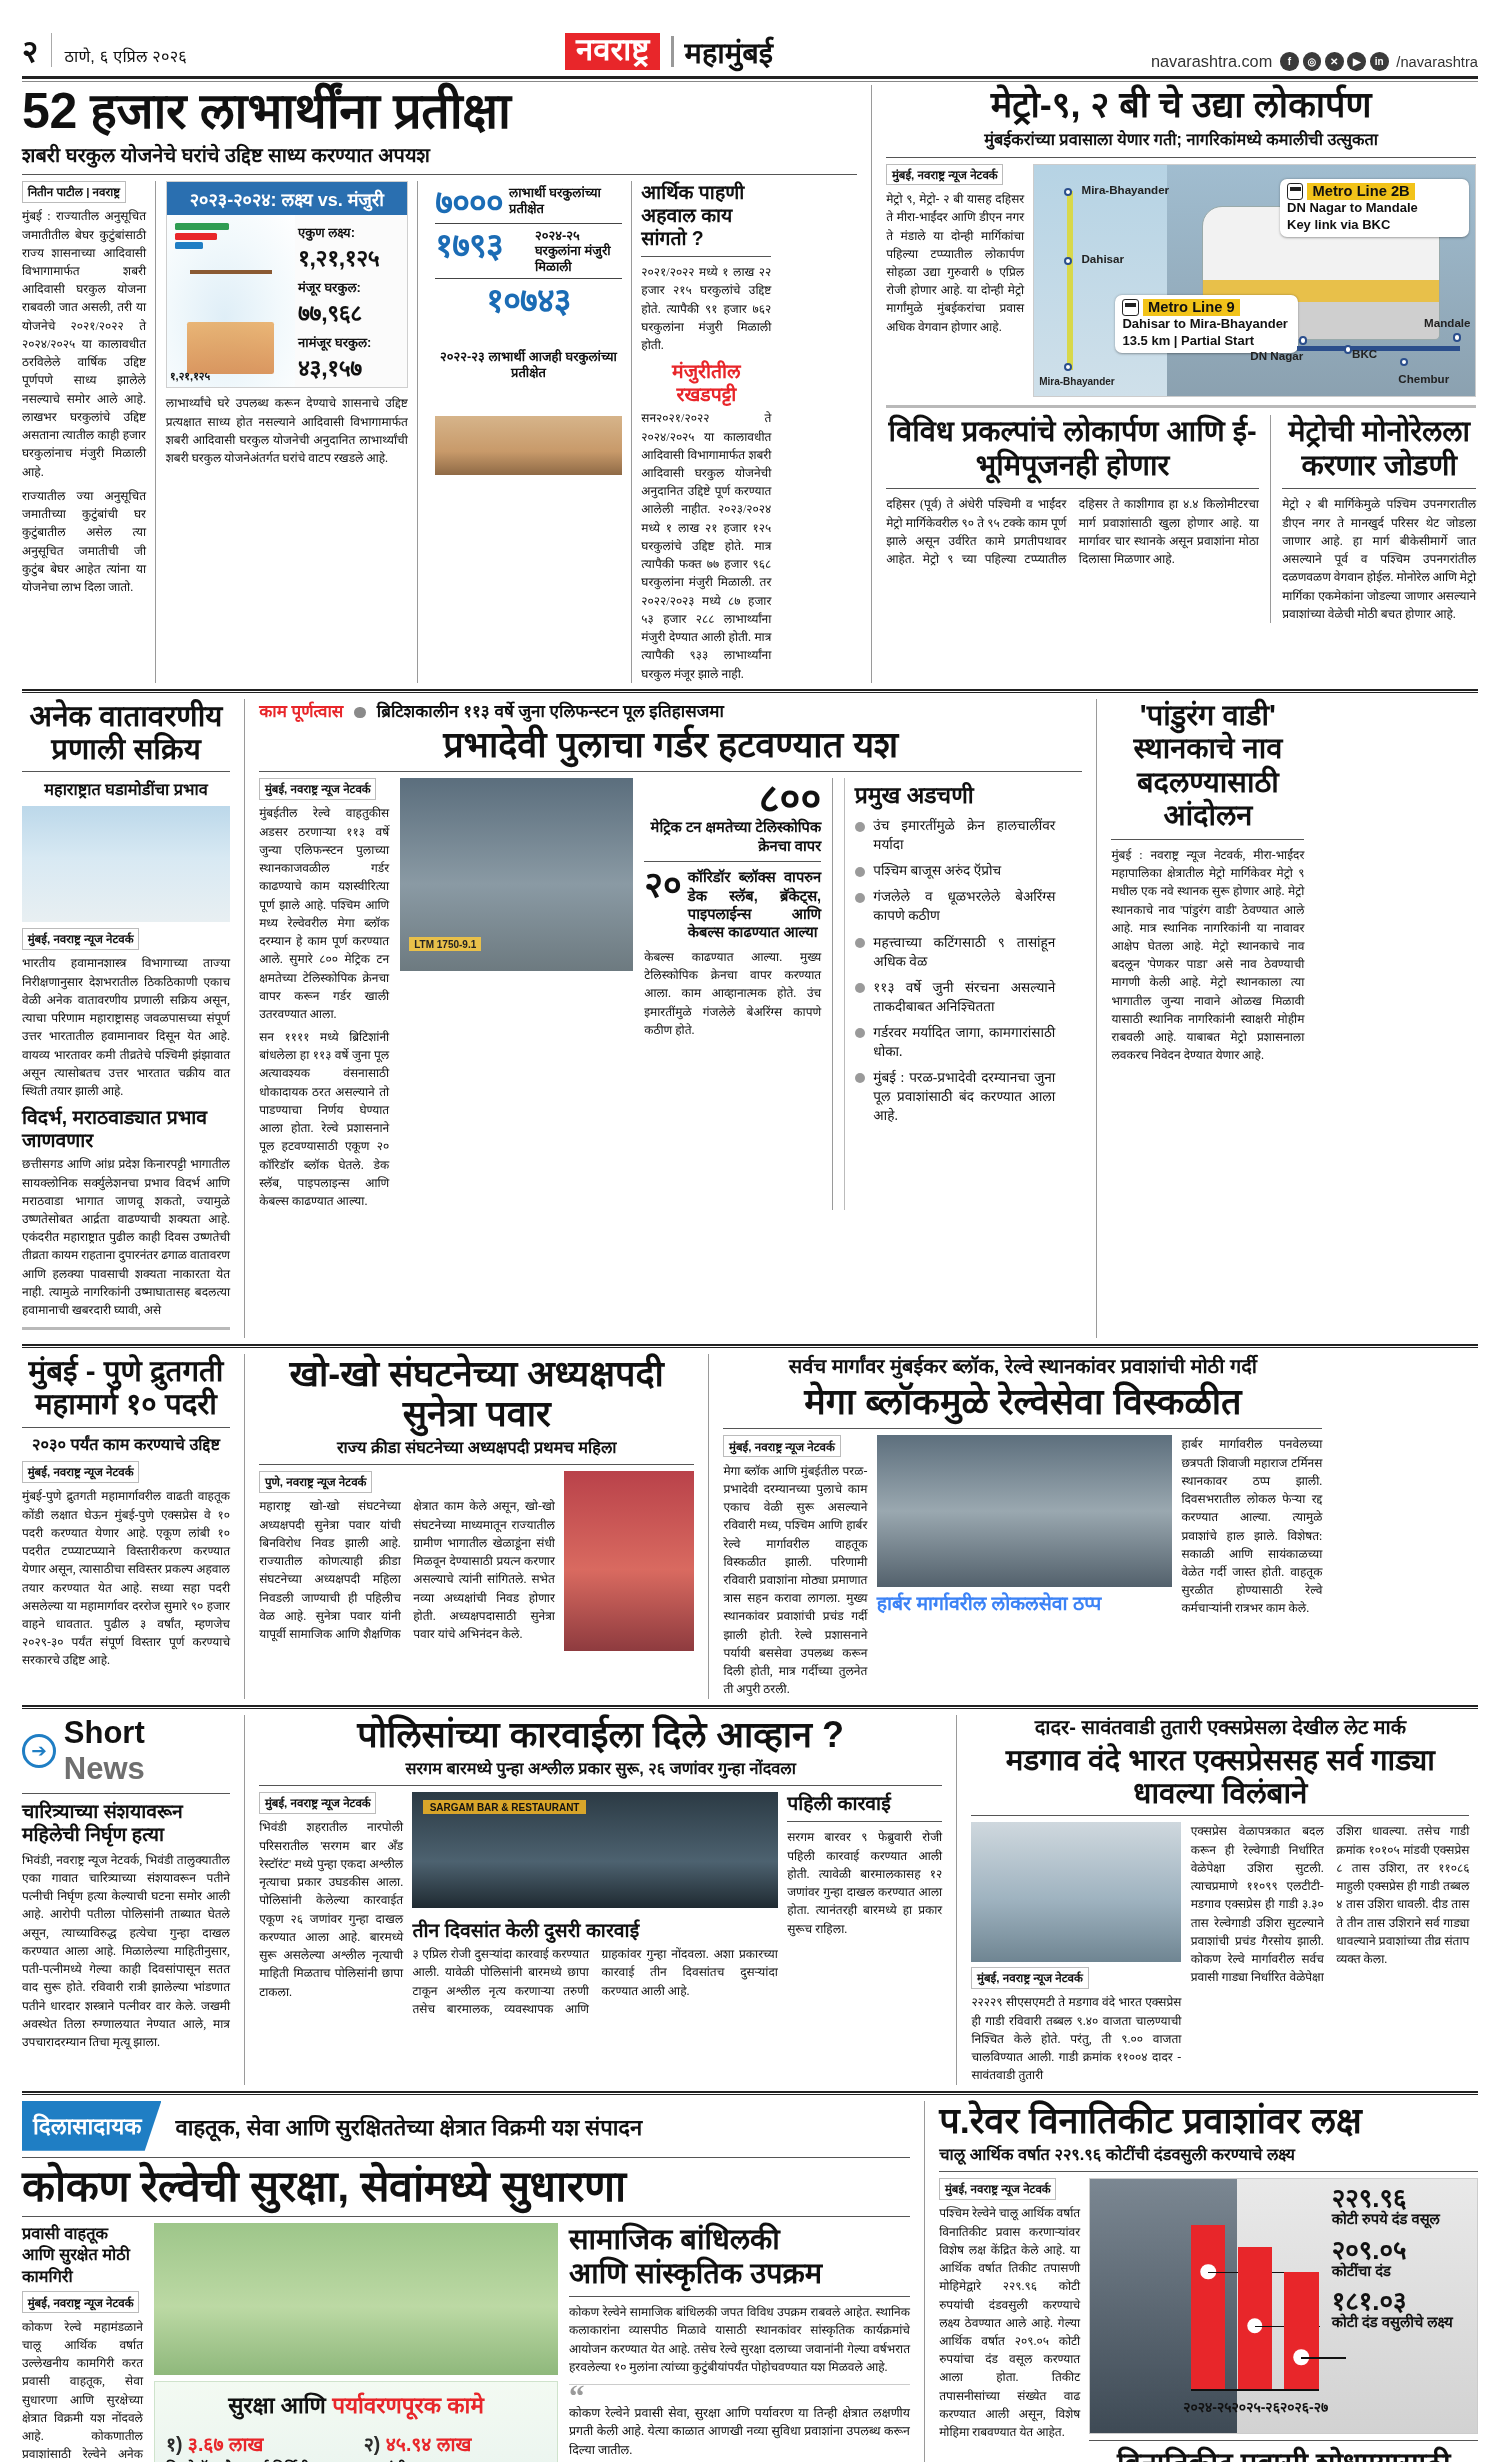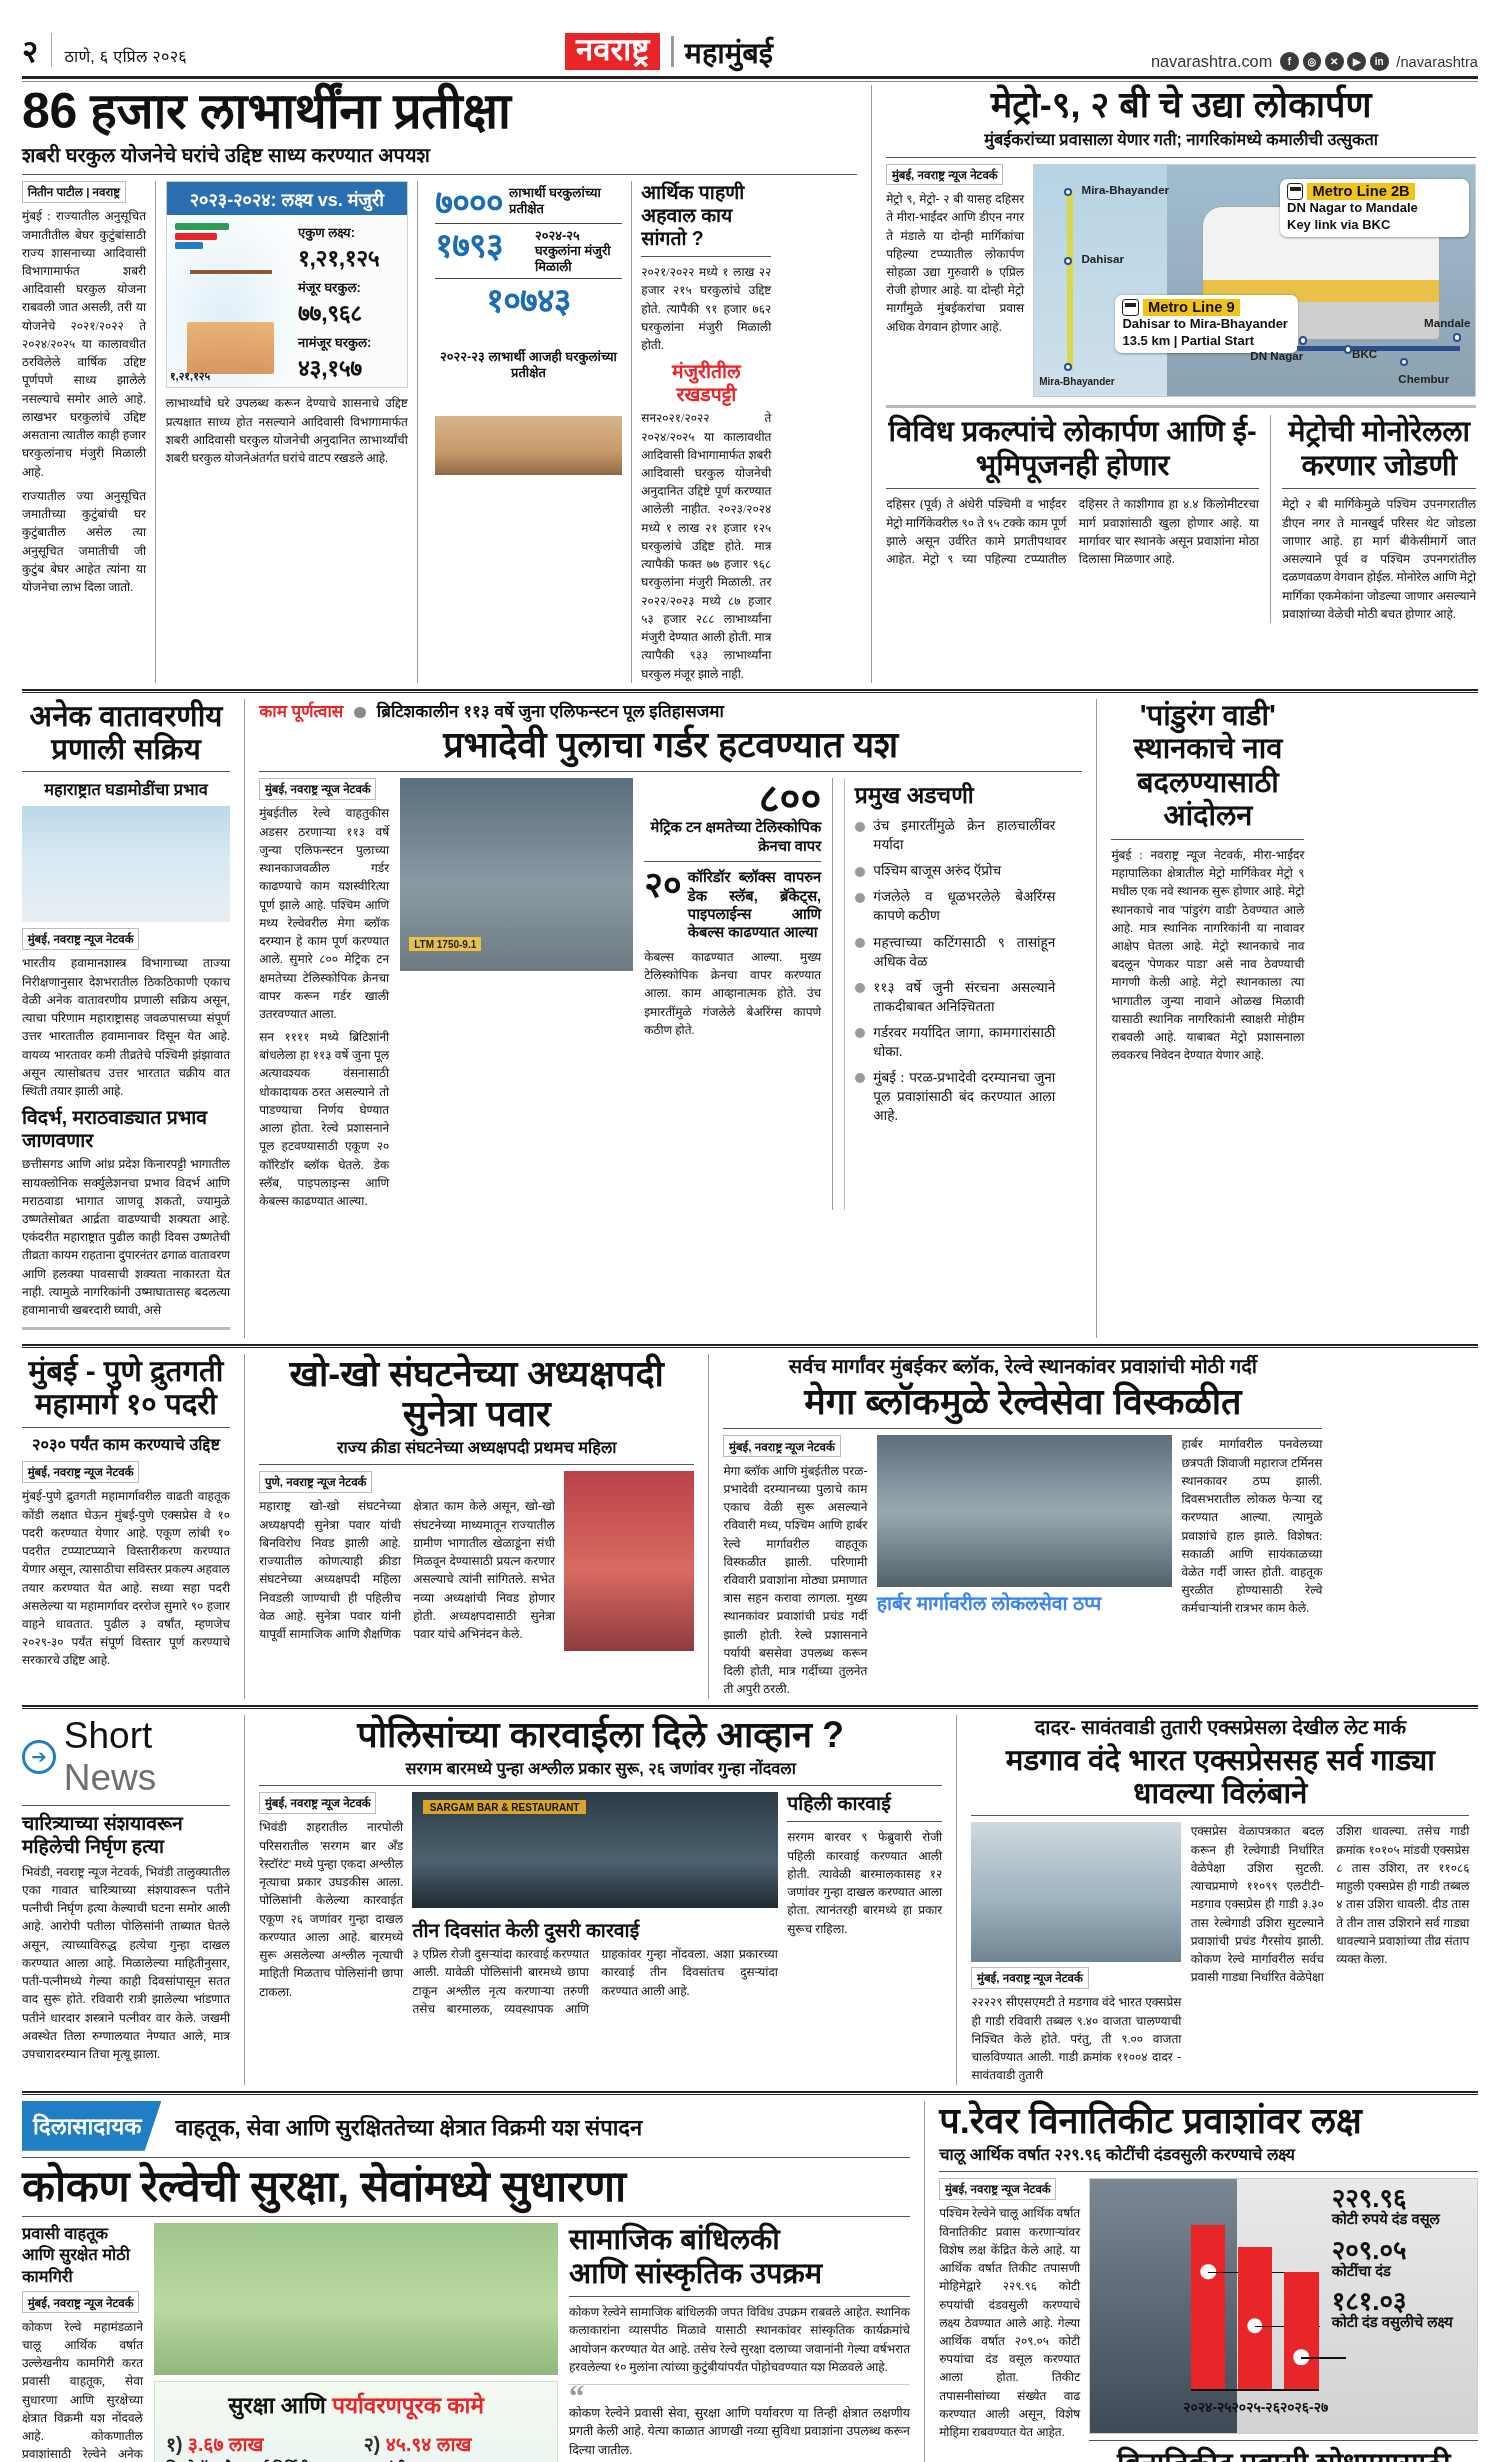--- a/index.html
+++ b/index.html
@@ -135,21 +135,21 @@
   .numfact2 { display:flex; gap:6.2px; align-items:flex-start; }
   .numfact2 .n { font-size:36px; font-weight:800; font-family:"Liberation Sans", sans-serif; line-height:.95;}
   .numfact2 .t { font-size:14.7px; font-weight:700; line-height:1.25; text-align:justify;
                  font-family:"Liberation Sans", sans-serif;}
 
   
   .shortnews { display:flex; align-items:center; gap:7.8px; }
   .sn-icon { width:34px; height:34px; border:3.1px solid #1f7ec4; border-radius:50%; position:relative; flex:none;}
   .sn-icon::after { content:"➔"; position:absolute; inset:0; display:flex; align-items:center;
                     justify-content:center; color:#1f7ec4; font-size:18.6px; }
-  .sn-text { font-size:37px; font-weight:400; font-family:"Liberation Sans", sans-serif; }
+  .sn-text { font-size:31px; font-weight:700; font-family:"Liberation Sans", sans-serif; }
   .sn-text .grey { color:#6f6f6f; }
 
   
   .banner { display:flex; align-items:stretch; height:50px; }
   .banner-tag { background:#1f7ec4; color:#fff; font-size:22.5px; font-weight:700; padding:4.7px 20px 4.7px 11px;
                 display:flex; align-items:center; font-family:"Liberation Sans", sans-serif;
                 clip-path:polygon(0 0, 100% 0, 88% 100%, 0 100%); }
   .banner-txt { flex:1; display:flex; align-items:center; font-size:22px; font-weight:700; padding-left:14px;
                 font-family:"Liberation Sans", sans-serif; }
 
@@ -213,21 +213,21 @@
         <i>in</i>
       </span>
       <span class="mh-handle">/navarashtra</span>
     </div>
   </div>
   <div class="rule-thick"></div>
 
   <div class="row">
 
     <div class="col" style="width:835px">
-      <div class="hl-xxl">86 हजार लाभार्थींना प्रतीक्षा</div>
+      <div class="hl-xxl">52 हजार लाभार्थींना प्रतीक्षा</div>
       <div class="sub-hl" style="margin-top:4.7px">शबरी घरकुल योजनेचे घरांचे उद्दिष्ट साध्य करण्यात अपयश</div>
       <div class="rule-thin"></div>
 
       <div class="row" style="gap:9.3px">
 
         <div class="col" style="width:124px">
           <div class="byline">नितीन पाटील | नवराष्ट्र</div>
           <div class="body-txt">मुंबई : राज्यातील अनुसूचित जमातीतील बेघर कुटुंबांसाठी राज्य शासनाच्या आदिवासी विभागामार्फत शबरी आदिवासी घरकुल योजना राबवली जात असली, तरी या योजनेचे २०२१/२०२२ ते २०२४/२०२५ या कालावधीत ठरविलेले वार्षिक उद्दिष्ट पूर्णपणे साध्य झालेले नसल्याचे समोर आले आहे. लाखभर घरकुलांचे उद्दिष्ट असताना त्यातील काही हजार घरकुलांनाच मंजुरी मिळाली आहे.</div>
           <div class="body-txt" style="margin-top:6.2px">राज्यातील ज्या अनुसूचित जमातीच्या कुटुंबांची घर कुटुंबातील असेल त्या अनुसूचित जमातीची जी कुटुंब बेघर आहेत त्यांना या योजनेचा लाभ दिला जातो.</div>
         </div>

